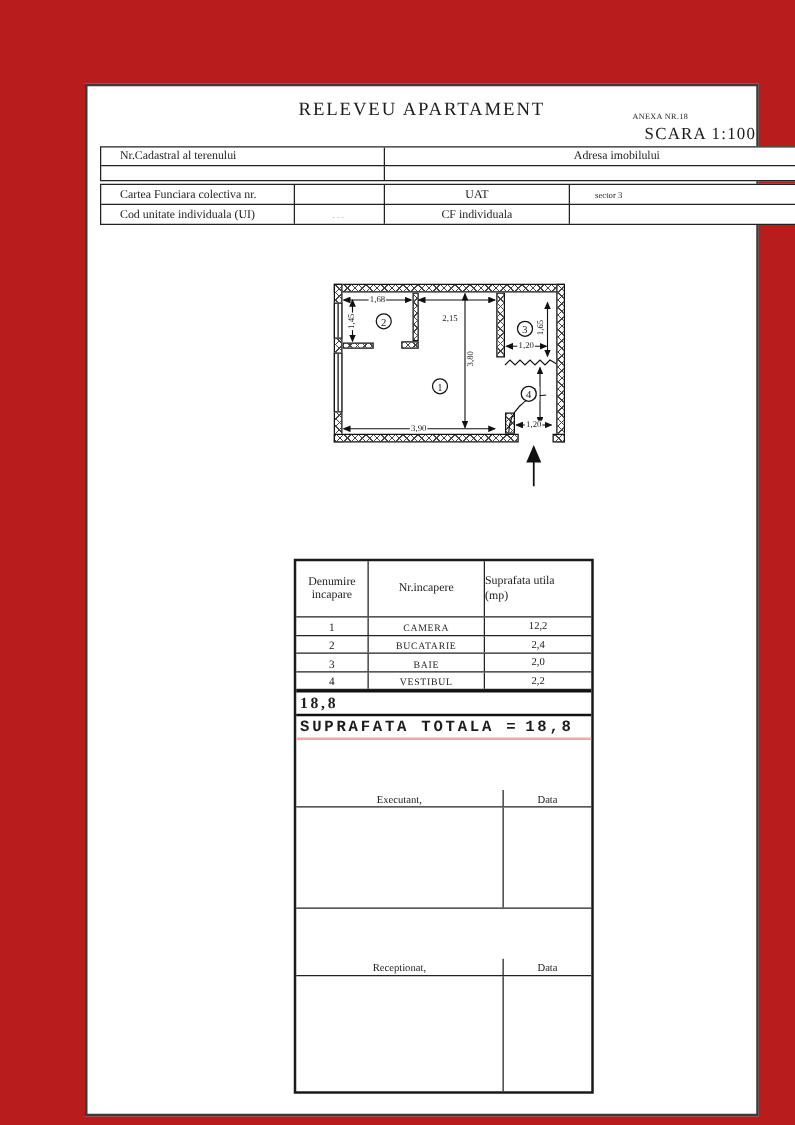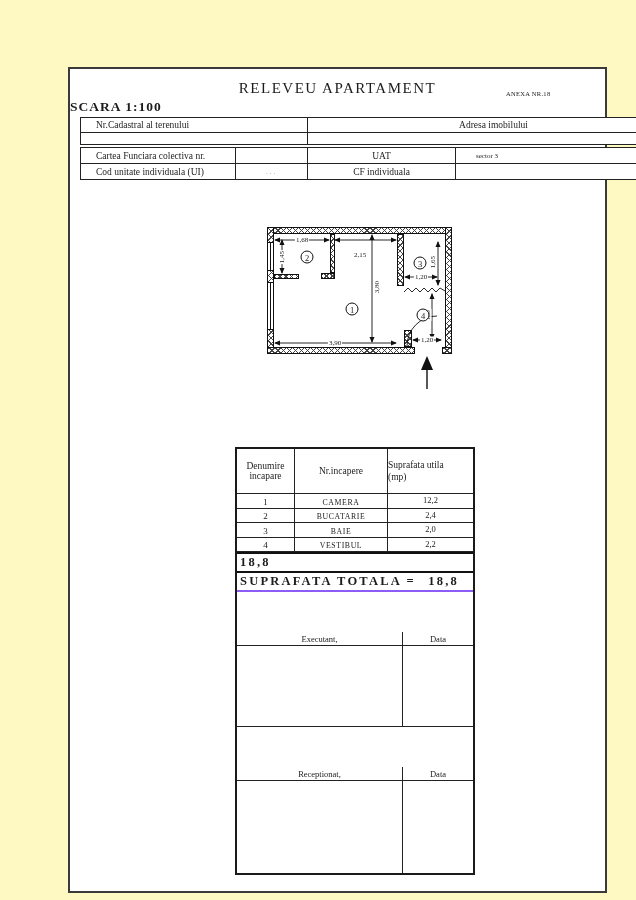--- a/index.html
+++ b/index.html
@@ -1,22 +1,22 @@
 <!DOCTYPE html>
 <html><head>
 <meta charset="utf-8">
 <style>
   html,body{margin:0;padding:0;background:#fff;}
-  #stage{position:relative;width:636px;height:900px;background:#fef9c3;overflow:hidden;
+  #stage{position:relative;width:636px;height:900px;background:#b91c1c;overflow:hidden;
          font-family:"Liberation Serif","DejaVu Serif",serif;color:#1c1c1c;}
   
   #page{position:absolute;left:68px;top:67px;width:535px;height:822px;border:2px solid #3a3a3a;background:#fff;}
   
   #title{position:absolute;left:0;top:11px;width:100%;text-align:center;font-size:15px;letter-spacing:1.5px;}
-  #subtitle{position:absolute;left:0;top:30px;width:100%;text-align:left;font-size:13.5px;letter-spacing:1px;font-weight:bold;}
+  #subtitle{position:absolute;left:0;top:30px;width:100%;text-align:right;font-size:13.5px;letter-spacing:1px;}
   #anexa{position:absolute;left:436px;top:21px;width:95px;font-size:6.5px;letter-spacing:.3px;}
   
   .hgrid{position:absolute;left:10px;display:grid;border:1px solid #222;background:#fff;box-sizing:border-box;}
   #hdr-a{top:48px;width:600px;grid-template-columns:227px 1fr;grid-template-rows:15px 11px;text-align:center;}
   #hdr-b{top:78px;width:624px;grid-template-columns:155px 72px 148px 1fr;grid-template-rows:16px 15px;}
   .hc{font-size:9.5px;display:flex;align-items:center;box-sizing:border-box;overflow:hidden;white-space:nowrap;}
   .hc.bR{border-right:1px solid #222;} .hc.bB{border-bottom:1px solid #222;}
   .hc.pad{padding-left:15px;} .hc.ctr{justify-content:center;}
   .hc.small{font-size:7px;padding-left:20px;}
   .hc.dots{justify-content:center;color:#999;font-size:7px;letter-spacing:2px;}
@@ -42,21 +42,21 @@
   #rt-header{height:45px;border-bottom:1px solid #222;}
   #rt-header .rc{font-size:9.5px;text-align:center;}
   .hdr2{display:flex;flex-direction:column;align-items:flex-start;justify-content:center;line-height:12px;}
   .rrow{height:14.5px;border-bottom:1px solid #222;}
   .rrow:last-of-type{border-bottom:none;}
   .rc.nr{font-size:9px;align-items:flex-end;padding-bottom:1px;}
   .rc.nm{font-size:7.8px;letter-spacing:.6px;align-items:flex-end;padding-bottom:1px;}
   .rc.ar{font-size:8.5px;align-items:flex-start;padding-top:1px;}
   .rtotal{height:17px;border-top:2px solid #111;display:flex;align-items:center;justify-content:space-between;
           font-weight:bold;font-size:12.5px;letter-spacing:2.2px;padding:0 14px 0 3px;box-sizing:content-box;}
-  #rt-total2{border-bottom:2px solid #8b5cf6;}
+  #rt-total2{border-bottom:2px solid #fca5a5;font-family:Liberation Mono, monospace;}
   .sgrid{display:grid;grid-template-columns:166px 1fr;box-sizing:border-box;}
   .sh{height:14px;border-bottom:1px solid #222;margin-top:40px;}
   .sh .rc{font-size:8.5px;}
   .sbody1{height:81px;border-bottom:1px solid #222;}
   .sbody2{height:92px;}
   .scell{box-sizing:border-box;} .scell.bR{border-right:1px solid #222;}
 </style>
 </head>
 <body>
 

